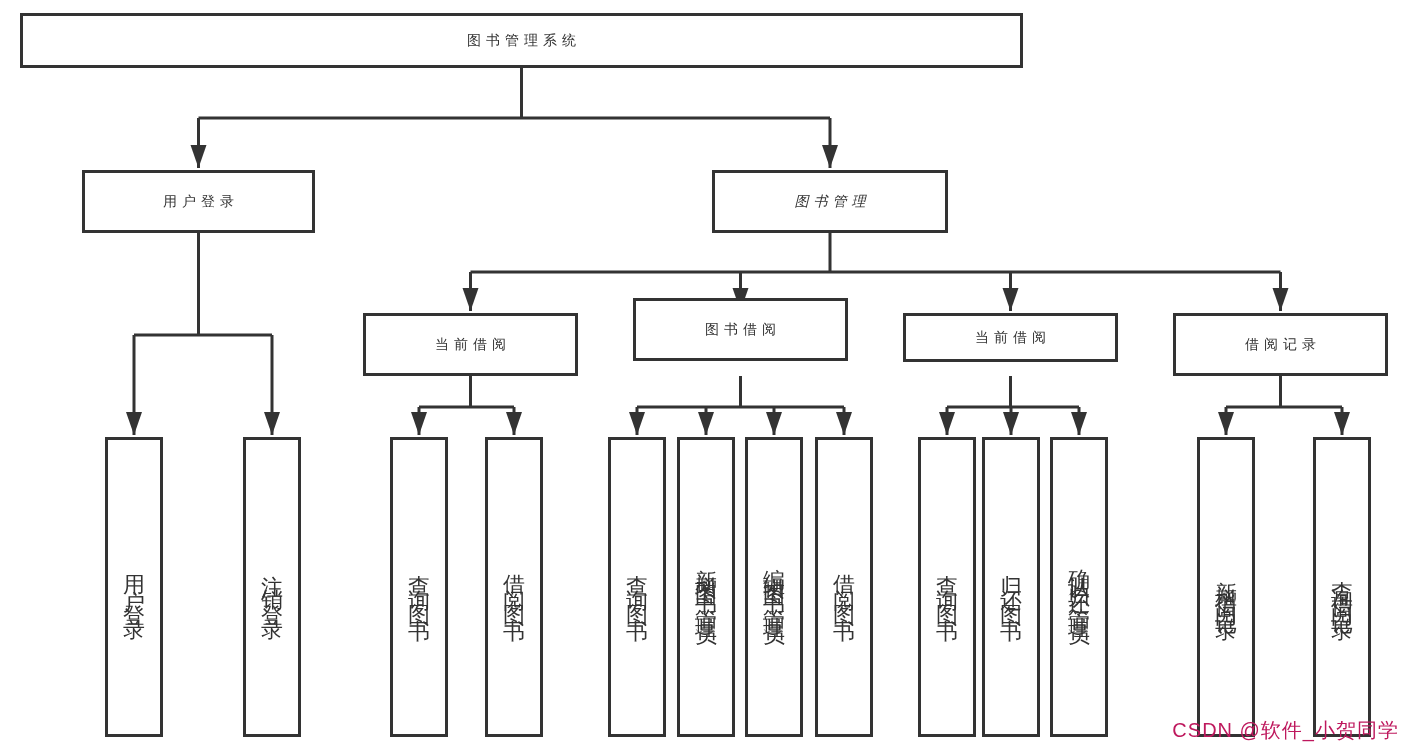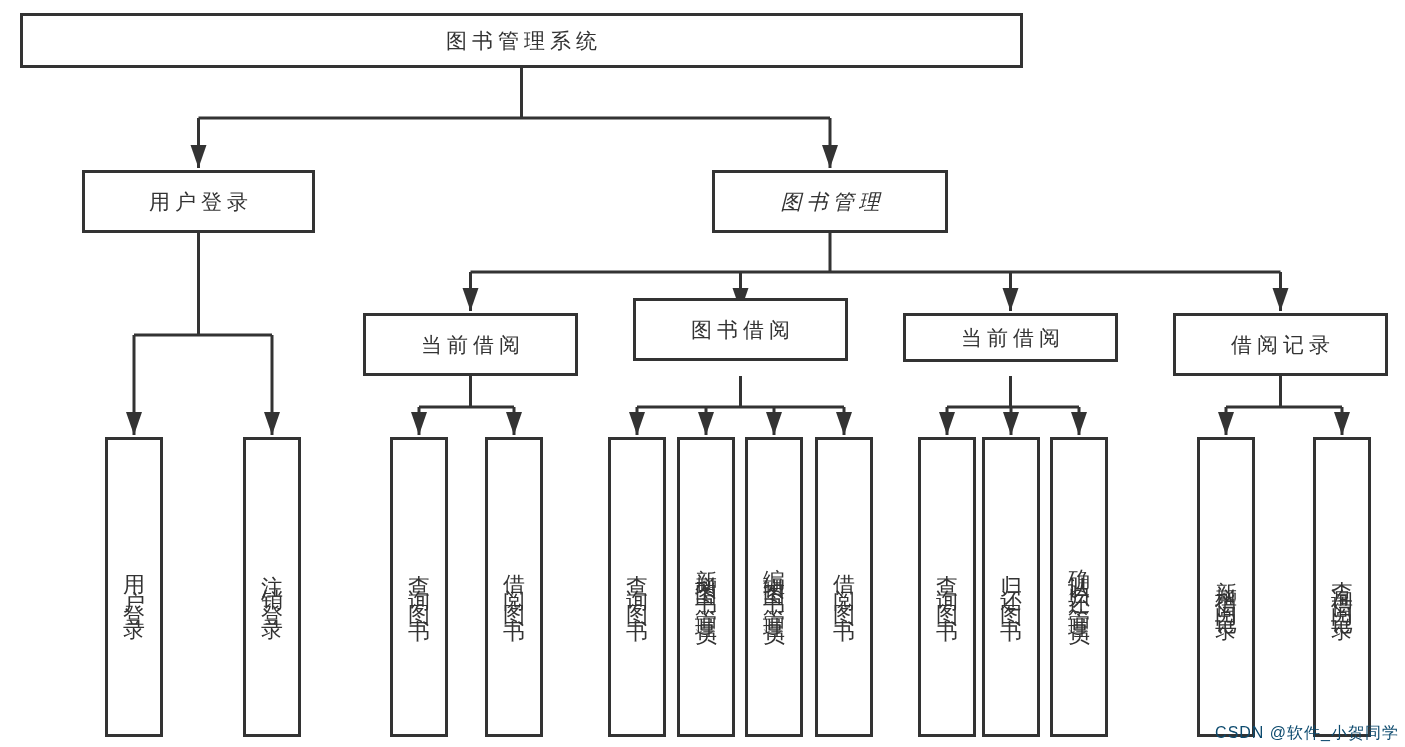--- a/index.html
+++ b/index.html
@@ -17,38 +17,38 @@
     box-sizing: border-box;
     border: 3px solid #333333;
     background: #ffffff;
     display: flex;
     align-items: center;
     justify-content: center;
     color: #333333;
     z-index: 2;
   }
   .h-label {
-    font-size: 21px;
+    font-size: 14px;
     letter-spacing: 5px;
     text-indent: 5px;
     white-space: nowrap;
   }
   .leaf {
     writing-mode: vertical-rl;
     font-size: 22px;
     letter-spacing: 8px;
     line-height: 1;
   }
   .leaf.short { letter-spacing: 15px; }
   .watermark {
     position: absolute;
     right: 6px;
     bottom: 3px;
-    font-size: 16px;
-    color: #0c4a6e;
+    font-size: 20px;
+    color: #be185d;
     letter-spacing: 1px;
     white-space: nowrap;
     z-index: 5;
   }
 </style>
 </head>
 <body>
 
 <div class="canvas">
 

